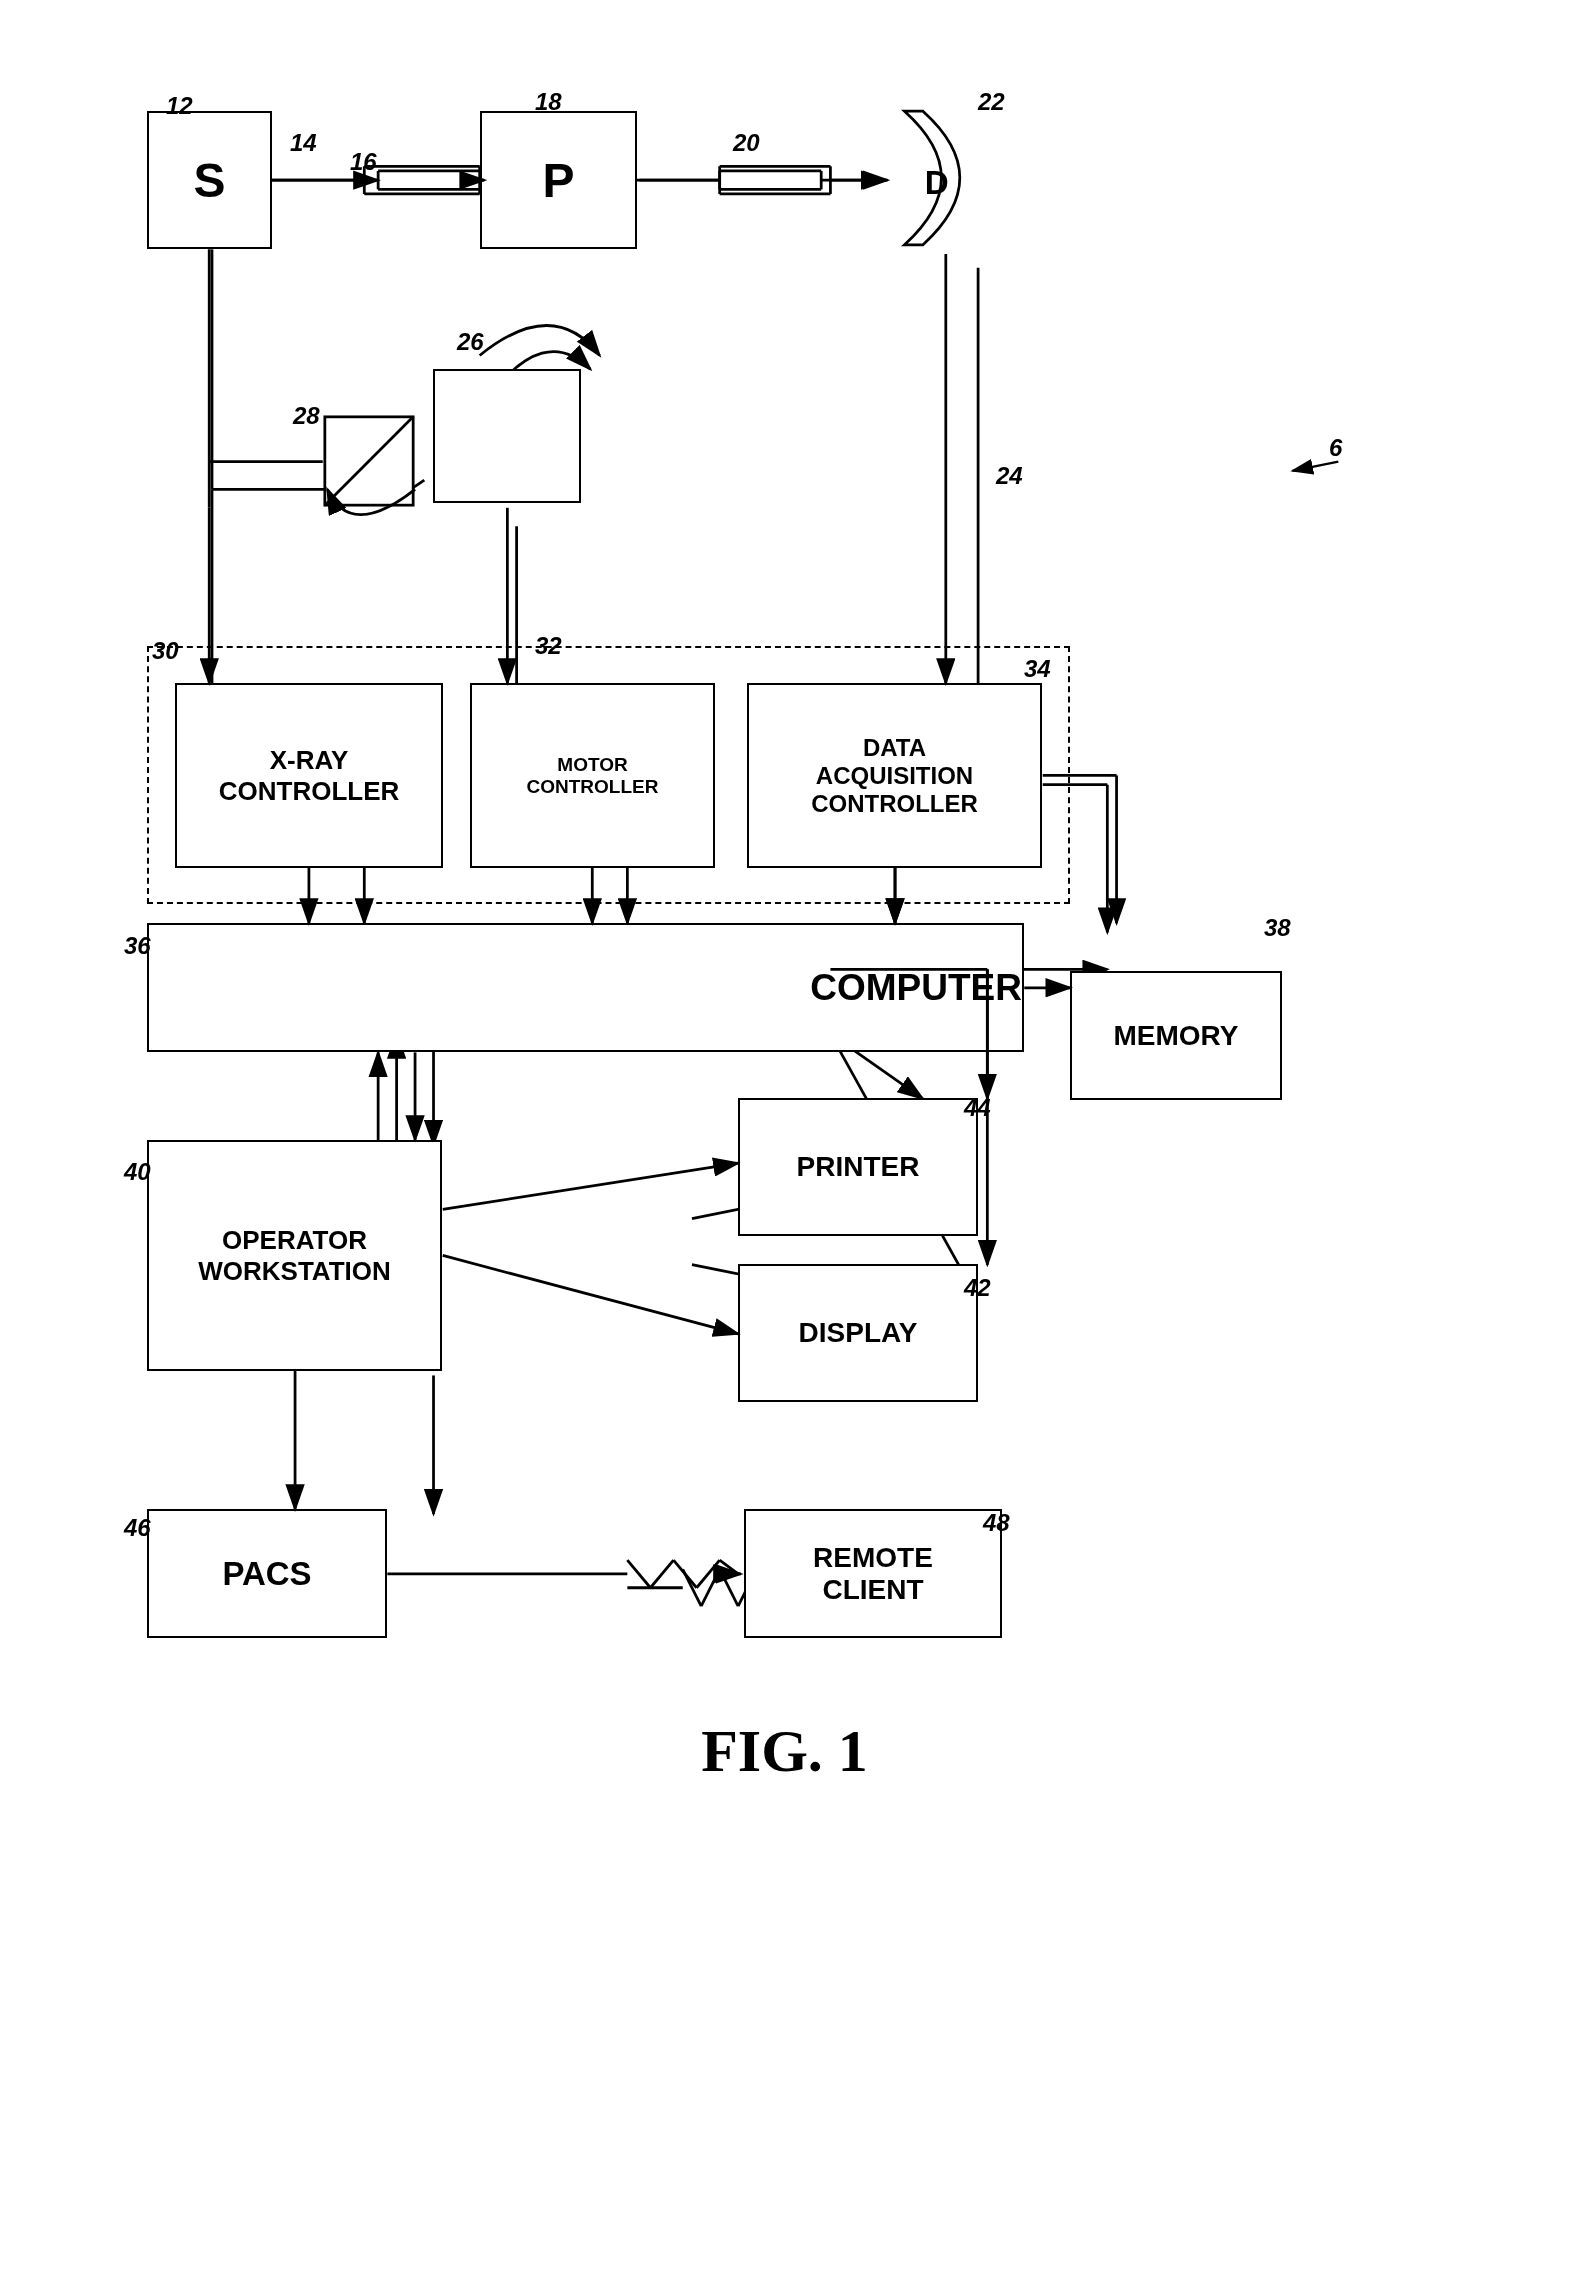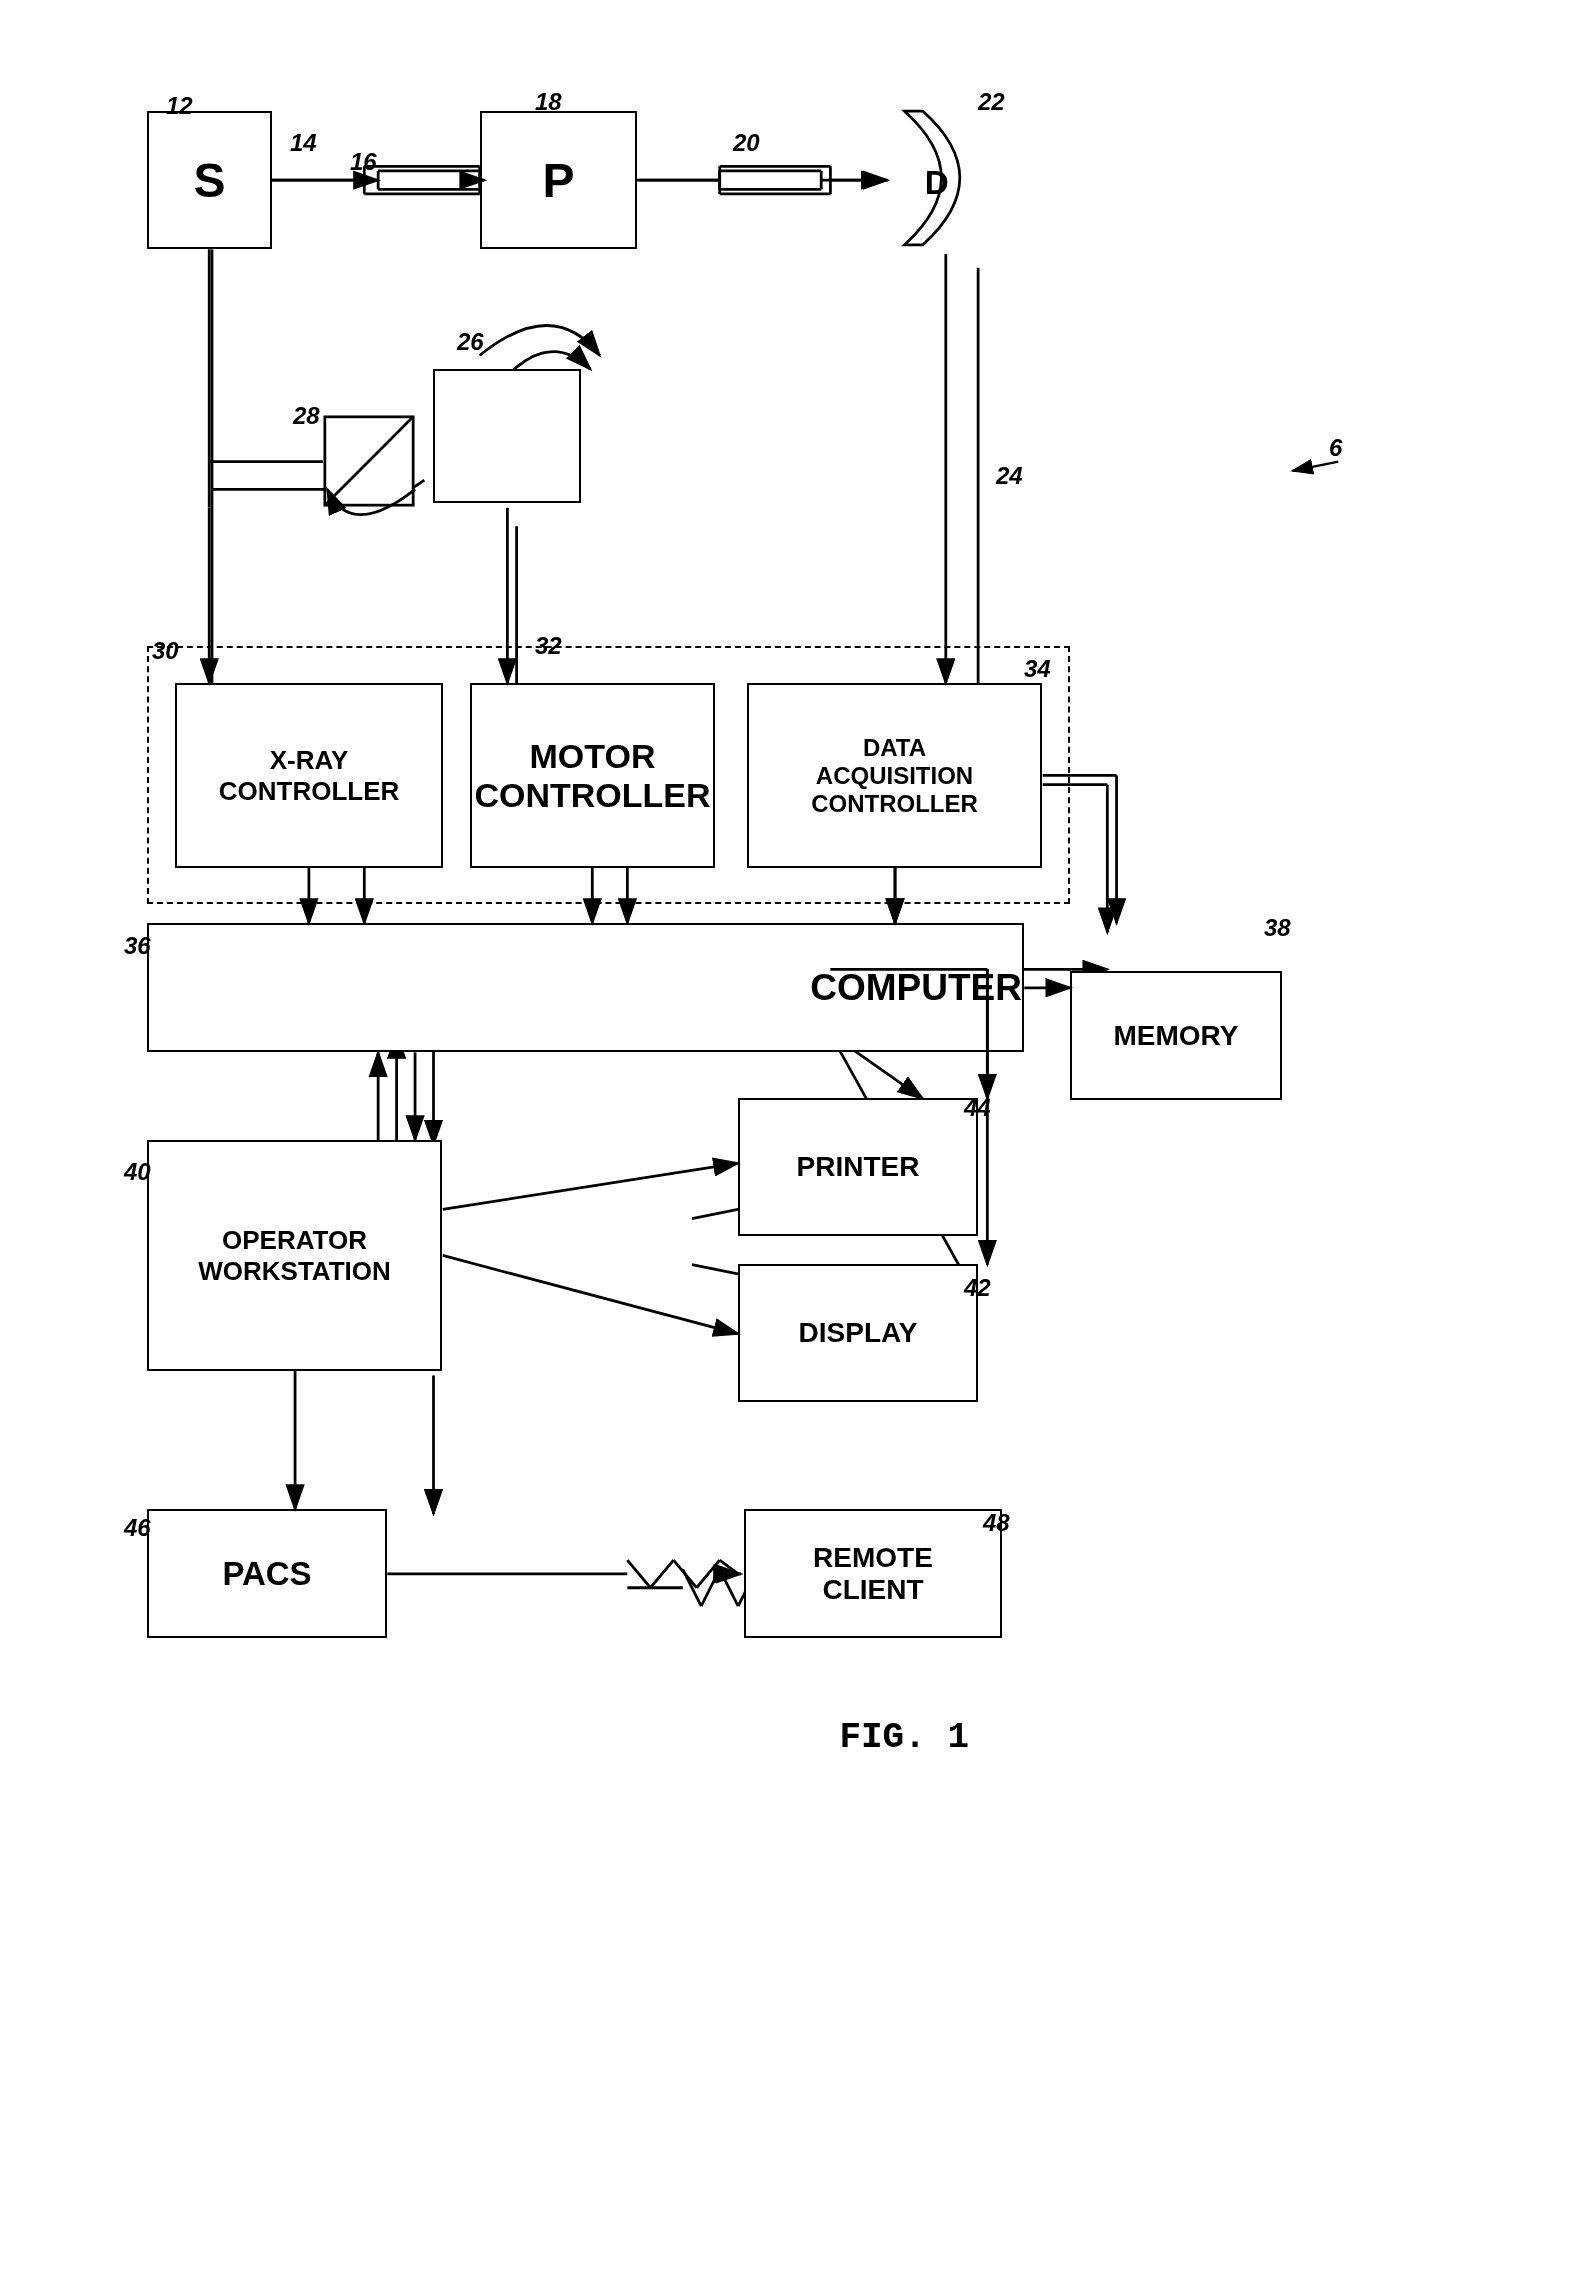--- a/index.html
+++ b/index.html
@@ -55,24 +55,24 @@
     
     .svg-overlay {
       position: absolute;
       top: 0; left: 0;
       width: 100%;
       height: 100%;
       pointer-events: none;
     }
     .fig-label {
       position: absolute;
-      font-size: 36px;
+      font-size: 60px;
       font-weight: bold;
-      font-family: Liberation Mono, monospace;
-      text-align: right;
+      font-family: Liberation Serif, serif;
+      text-align: center;
     }
   </style>
 </head>
 <body>
 
 <div class="page">
   <div class="diagram-container">
 
     <svg class="svg-overlay" viewBox="0 0 1520 2340">
       <defs>
@@ -190,21 +190,21 @@
 
     <div class="dashed-box" style="left:55px; top:609px; width:923px; height:258px;">
     </div>
     <span class="label-num" style="left:60px; top:600px;">30</span>
 
     <div class="box" style="left:83px; top:646px; width:268px; height:185px; font-size:26px;">
       <span style="white-space:pre-line;">X-RAY
 CONTROLLER</span>
     </div>
 
-    <div class="box" style="left:378px; top:646px; width:245px; height:185px; font-size:34px;">
+    <div class="box" style="left:378px; top:646px; width:245px; height:185px; font-size:19px;">
       <span style="white-space:pre-line;">MOTOR
 CONTROLLER</span>
     </div>
     <span class="label-num" style="left:443px; top:595px;">32</span>
 
     <div class="box" style="left:655px; top:646px; width:295px; height:185px; font-size:24px;">
       <span style="white-space:pre-line;">DATA
 ACQUISITION
 CONTROLLER</span>
     </div>

